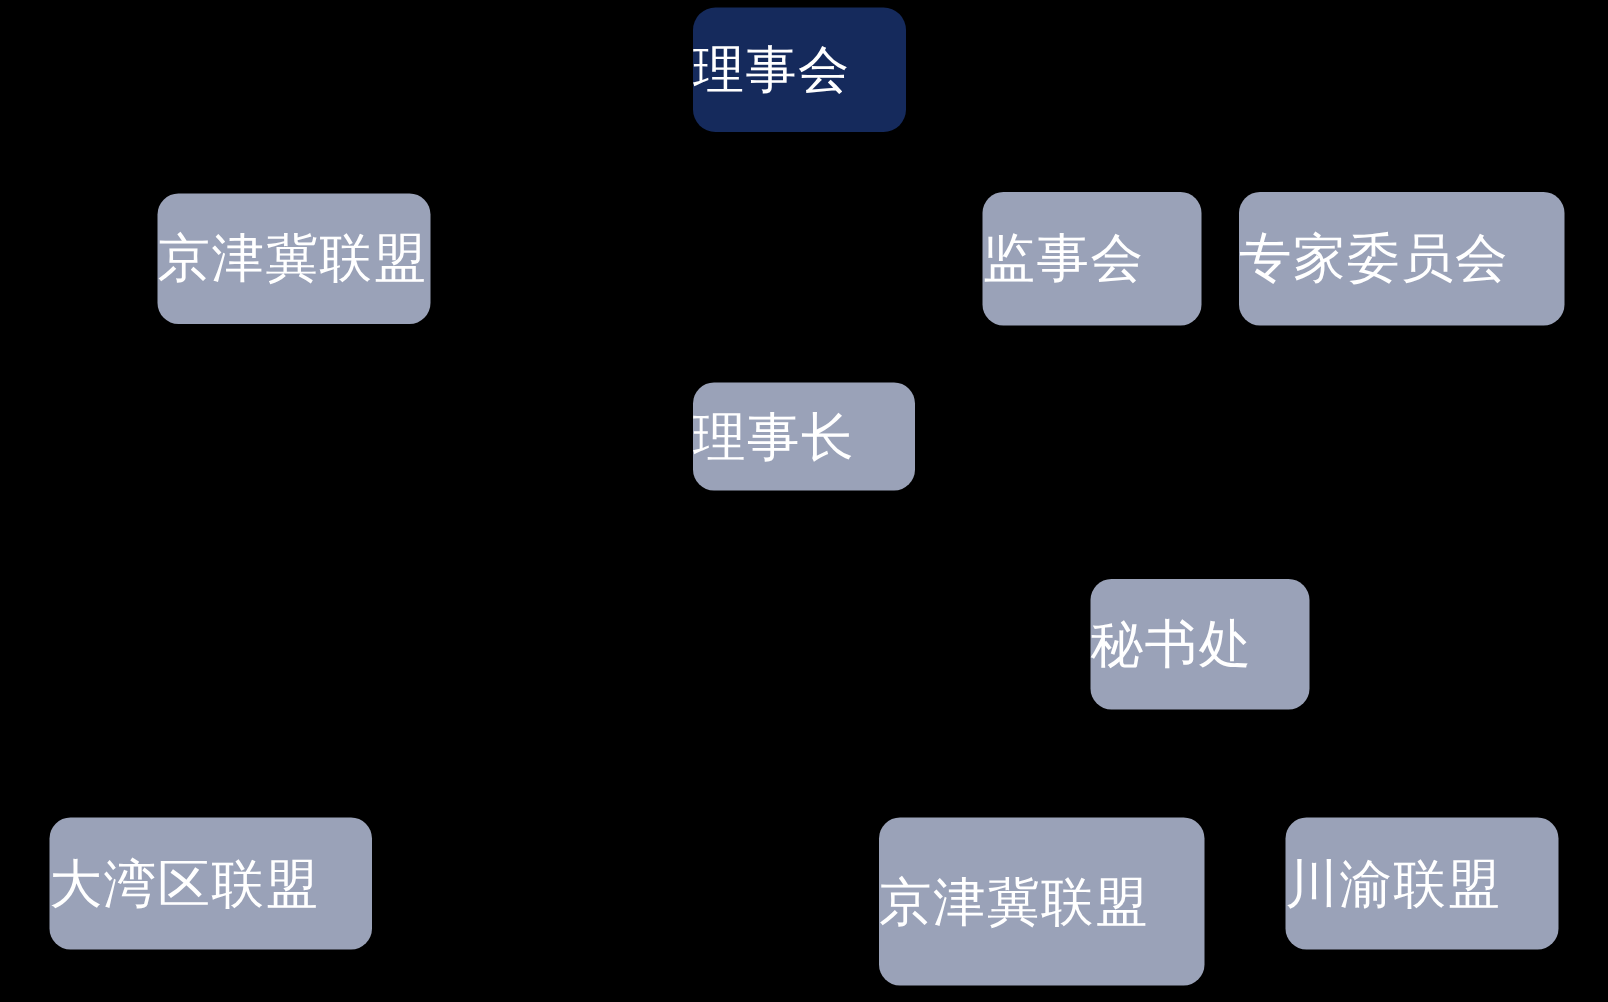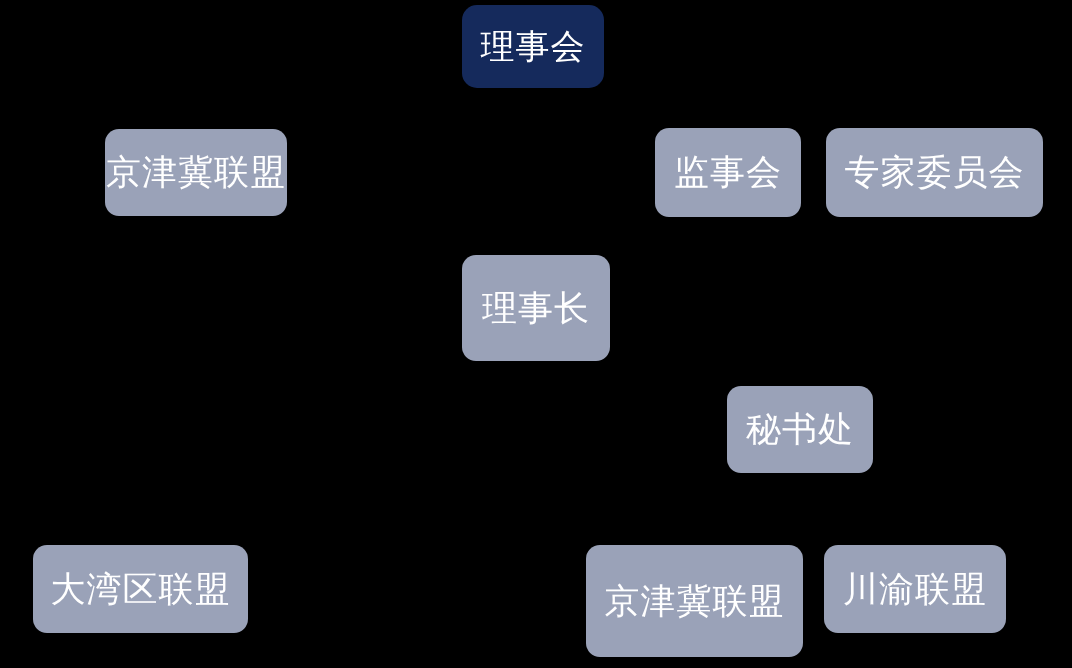--- a/index.html
+++ b/index.html
@@ -15,21 +15,21 @@
     font-family:"Liberation Sans","DejaVu Sans",sans-serif;
     overflow:hidden;
   }
   .canvas{
     position:relative;
     width:1072px;height:668px;
     background:var(--bg);
   }
   .node{
     position:absolute;
-    display:flex;align-items:center;justify-content:center;
+    display:flex;align-items:center;justify-content:flex-start;
     background:var(--node-fill);
     border-radius:14px;
     color:var(--text);
     font-size:35px;
     font-weight:300;
     letter-spacing:1px;
     white-space:nowrap;
     box-sizing:border-box;
   }
   .node.primary{
@@ -52,34 +52,34 @@
   </div>
 
   <div class="node" style="left:655px;top:128px;width:146px;height:89px">
     <span>监事会</span>
   </div>
 
   <div class="node" style="left:826px;top:128px;width:217px;height:89px">
     <span>专家委员会</span>
   </div>
 
-  <div class="node" style="left:462px;top:255px;width:148px;height:106px">
+  <div class="node" style="left:462px;top:255px;width:148px;height:72px">
     <span>理事长</span>
   </div>
 
   <div class="node" style="left:727px;top:386px;width:146px;height:87px">
     <span>秘书处</span>
   </div>
 
   <div class="node" style="left:33px;top:545px;width:215px;height:88px">
     <span>大湾区联盟</span>
   </div>
 
 
   <div class="node" style="left:586px;top:545px;width:217px;height:112px">
     <span>京津冀联盟</span>
   </div>
 
-  <div class="node" style="left:824px;top:545px;width:182px;height:88px">
+  <div class="node" style="left:857px;top:545px;width:182px;height:88px">
     <span>川渝联盟</span>
   </div>
 
 </div>
 
 </body></html>

